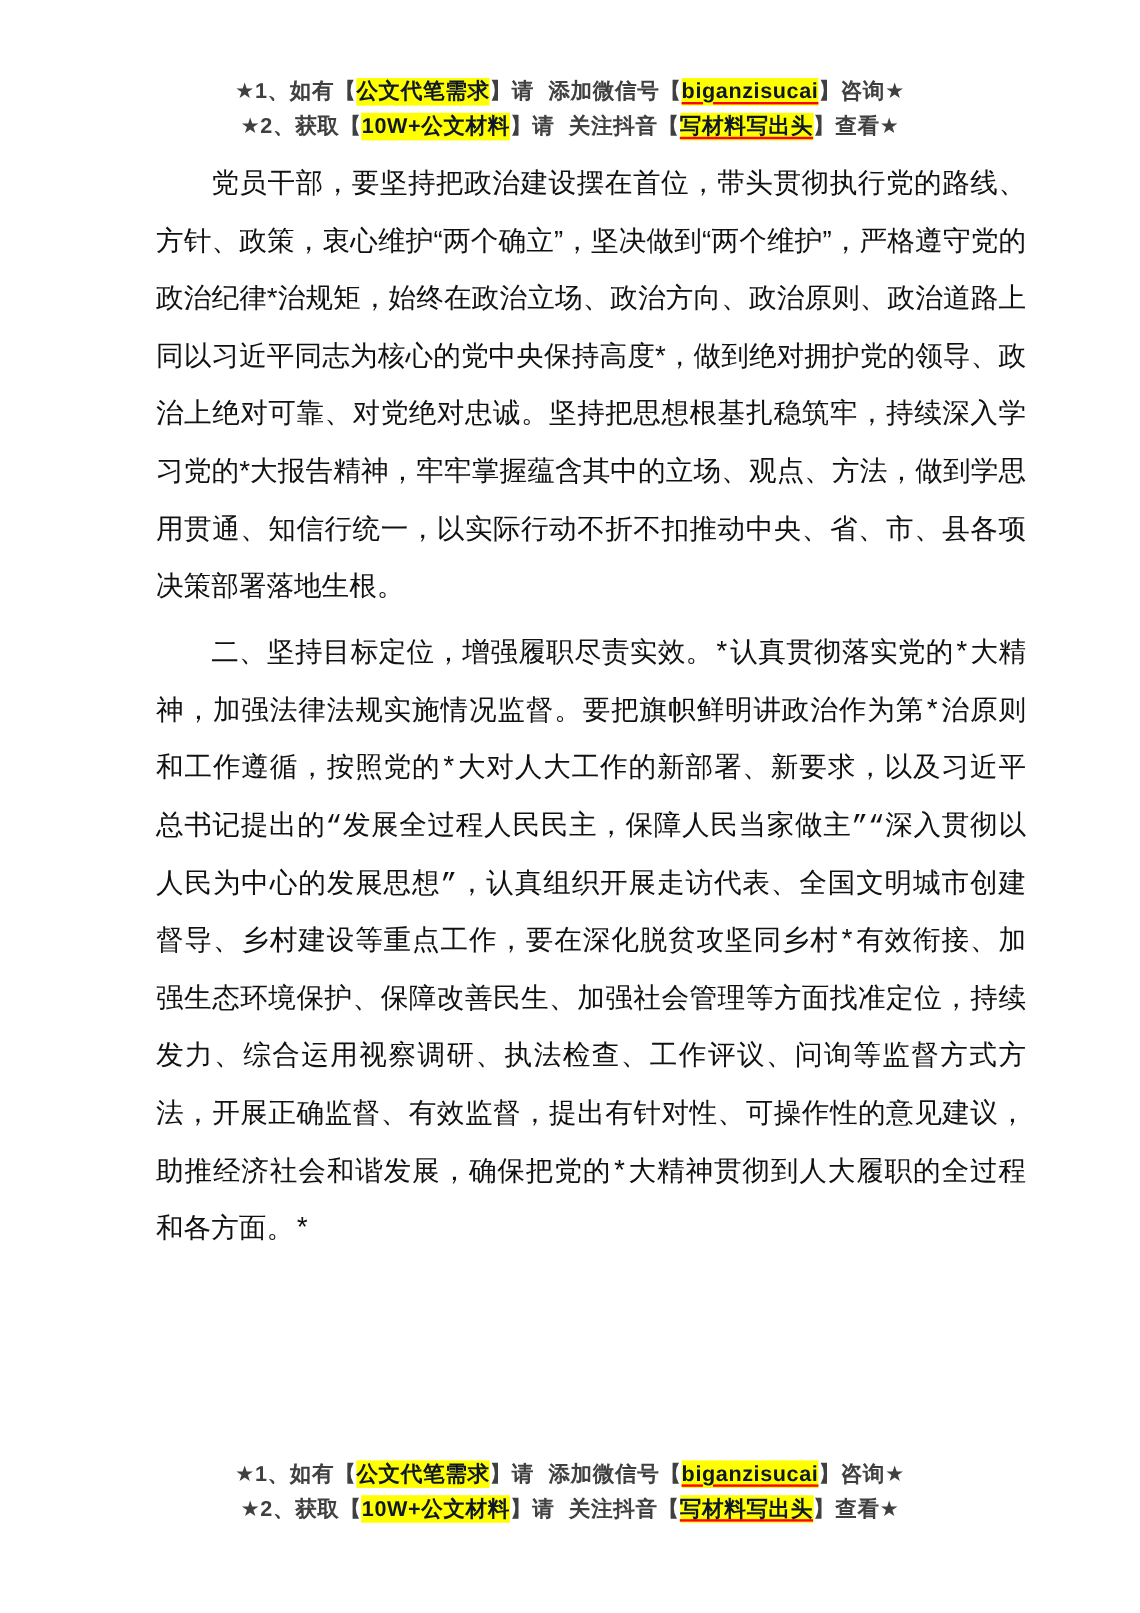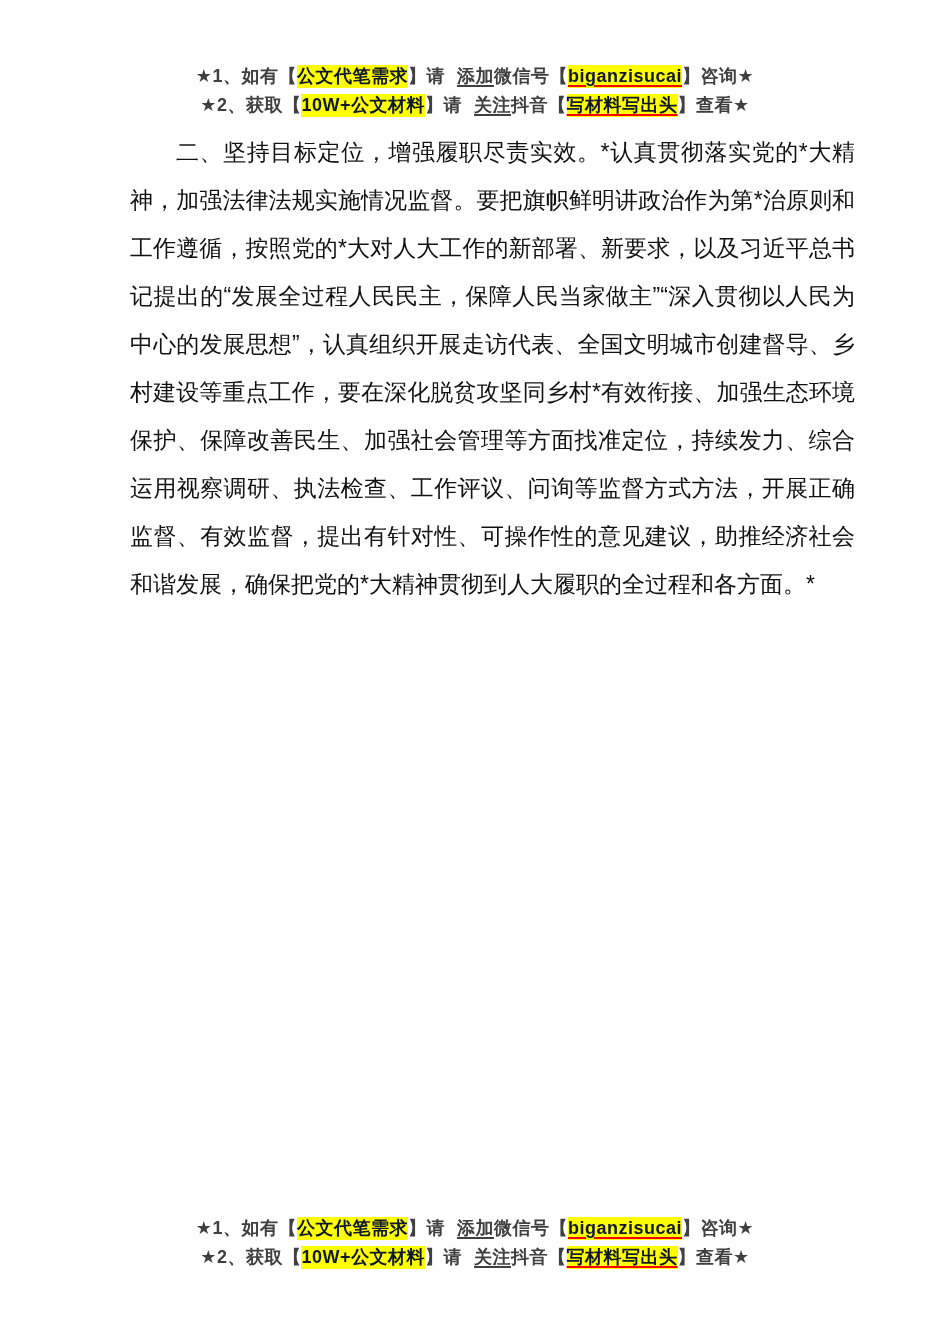--- a/index.html
+++ b/index.html
@@ -32,21 +32,20 @@
   }
   .promo-bottom {
     position: absolute;
     top: 1214px;
     left: 0;
     right: 0;
   }
   .seg { display: inline; }
   .s-b { color: #404040; }
   .s-u {
-    text-decoration: underline;
     text-decoration-thickness: 2px;
     text-underline-offset: 3px;
     margin-left: 12px;
   }
   .s-hl {
     color: #0f172a;
     background: #ffff00;
     padding: 1px 0 2px 0;
   }
   .s-ur {
@@ -63,33 +62,35 @@
     color: #111111;
     text-align: justify;
   }
   .para {
     margin: 0;
     text-indent: 2em;
     word-break: break-all;
   }
   .para + .para {
     margin-top: 9px;
+    font-family: Liberation Mono, monospace;
   }
 </style>
 </head>
 <body>
 
 <div class="page">
 
   <div class="promo promo-top">
     <div class="promo-line"><span class="seg s-b">★1、如有【</span><span class="seg s-hl">公文代笔需求</span><span class="seg s-b">】请</span><span class="seg s-b s-u">添加</span><span class="seg s-b">微信号【</span><span class="seg s-hl s-ur">biganzisucai</span><span class="seg s-b">】咨询★</span></div>
     <div class="promo-line"><span class="seg s-b">★2、获取【</span><span class="seg s-hl">10W+公文材料</span><span class="seg s-b">】请</span><span class="seg s-b s-u">关注</span><span class="seg s-b">抖音【</span><span class="seg s-hl s-ur">写材料写出头</span><span class="seg s-b">】查看★</span></div>
   </div>
 
   <div class="doc-body">
+    <p class="para">党员干部，要坚持把政治建设摆在首位，带头贯彻执行党的路线、方针、政策，衷心维护“两个确立”，坚决做到“两个维护”，严格遵守党的政治纪律*治规矩，始终在政治立场、政治方向、政治原则、政治道路上同以习近平同志为核心的党中央保持高度*，做到绝对拥护党的领导、政治上绝对可靠、对党绝对忠诚。坚持把思想根基扎稳筑牢，持续深入学习党的*大报告精神，牢牢掌握蕴含其中的立场、观点、方法，做到学思用贯通、知信行统一，以实际行动不折不扣推动中央、省、市、县各项决策部署落地生根。</p>
     <p class="para">二、坚持目标定位，增强履职尽责实效。*认真贯彻落实党的*大精神，加强法律法规实施情况监督。要把旗帜鲜明讲政治作为第*治原则和工作遵循，按照党的*大对人大工作的新部署、新要求，以及习近平总书记提出的“发展全过程人民民主，保障人民当家做主”“深入贯彻以人民为中心的发展思想”，认真组织开展走访代表、全国文明城市创建督导、乡村建设等重点工作，要在深化脱贫攻坚同乡村*有效衔接、加强生态环境保护、保障改善民生、加强社会管理等方面找准定位，持续发力、综合运用视察调研、执法检查、工作评议、问询等监督方式方法，开展正确监督、有效监督，提出有针对性、可操作性的意见建议，助推经济社会和谐发展，确保把党的*大精神贯彻到人大履职的全过程和各方面。*</p>
   </div>
 
   <div class="promo promo-bottom">
     <div class="promo-line"><span class="seg s-b">★1、如有【</span><span class="seg s-hl">公文代笔需求</span><span class="seg s-b">】请</span><span class="seg s-b s-u">添加</span><span class="seg s-b">微信号【</span><span class="seg s-hl s-ur">biganzisucai</span><span class="seg s-b">】咨询★</span></div>
     <div class="promo-line"><span class="seg s-b">★2、获取【</span><span class="seg s-hl">10W+公文材料</span><span class="seg s-b">】请</span><span class="seg s-b s-u">关注</span><span class="seg s-b">抖音【</span><span class="seg s-hl s-ur">写材料写出头</span><span class="seg s-b">】查看★</span></div>
   </div>
 
 </div>
 

